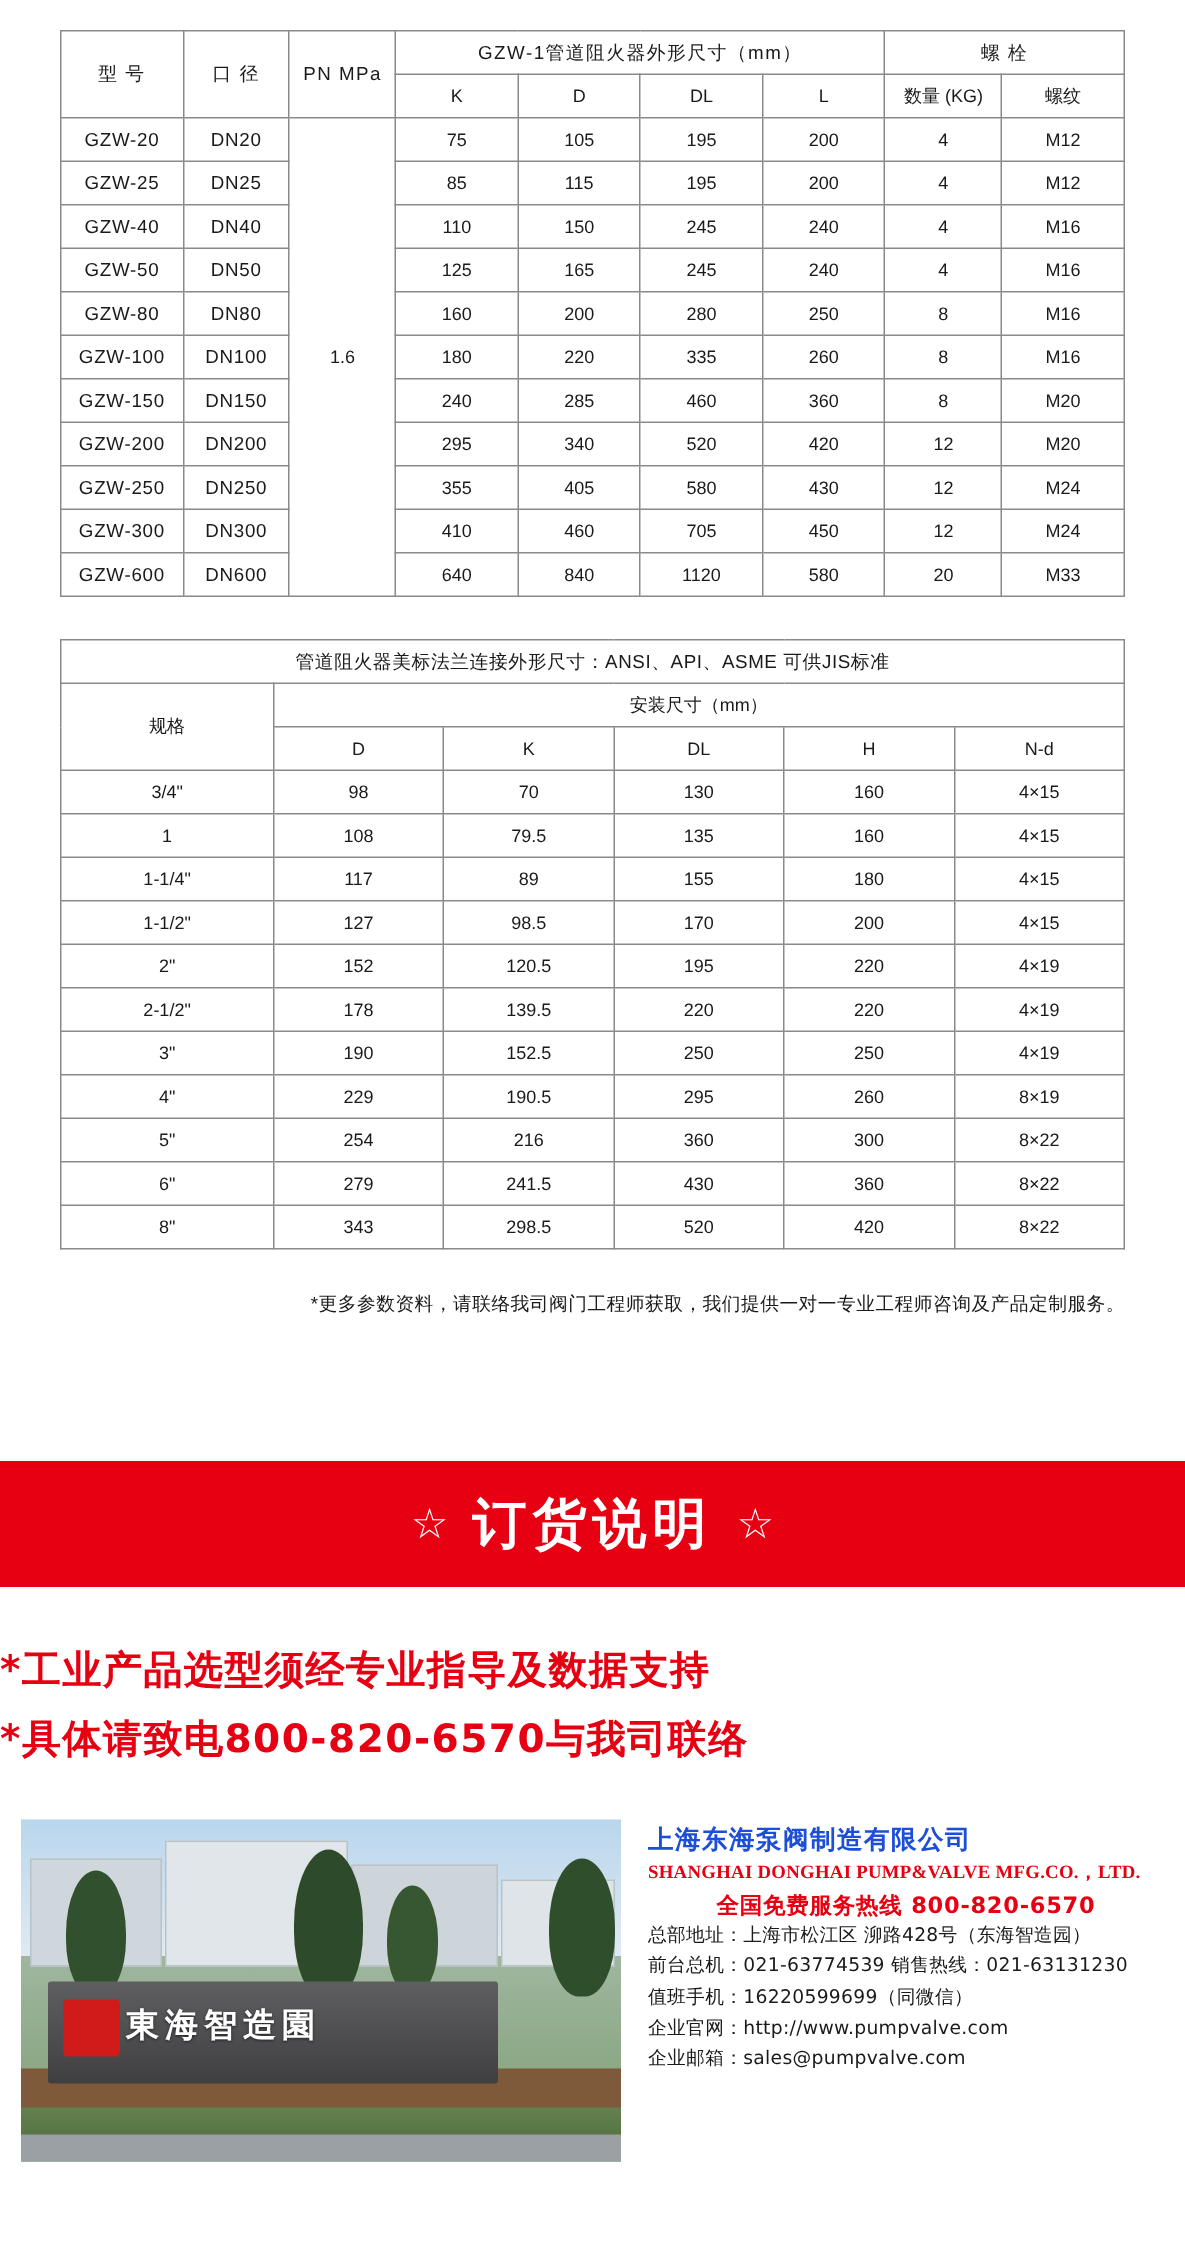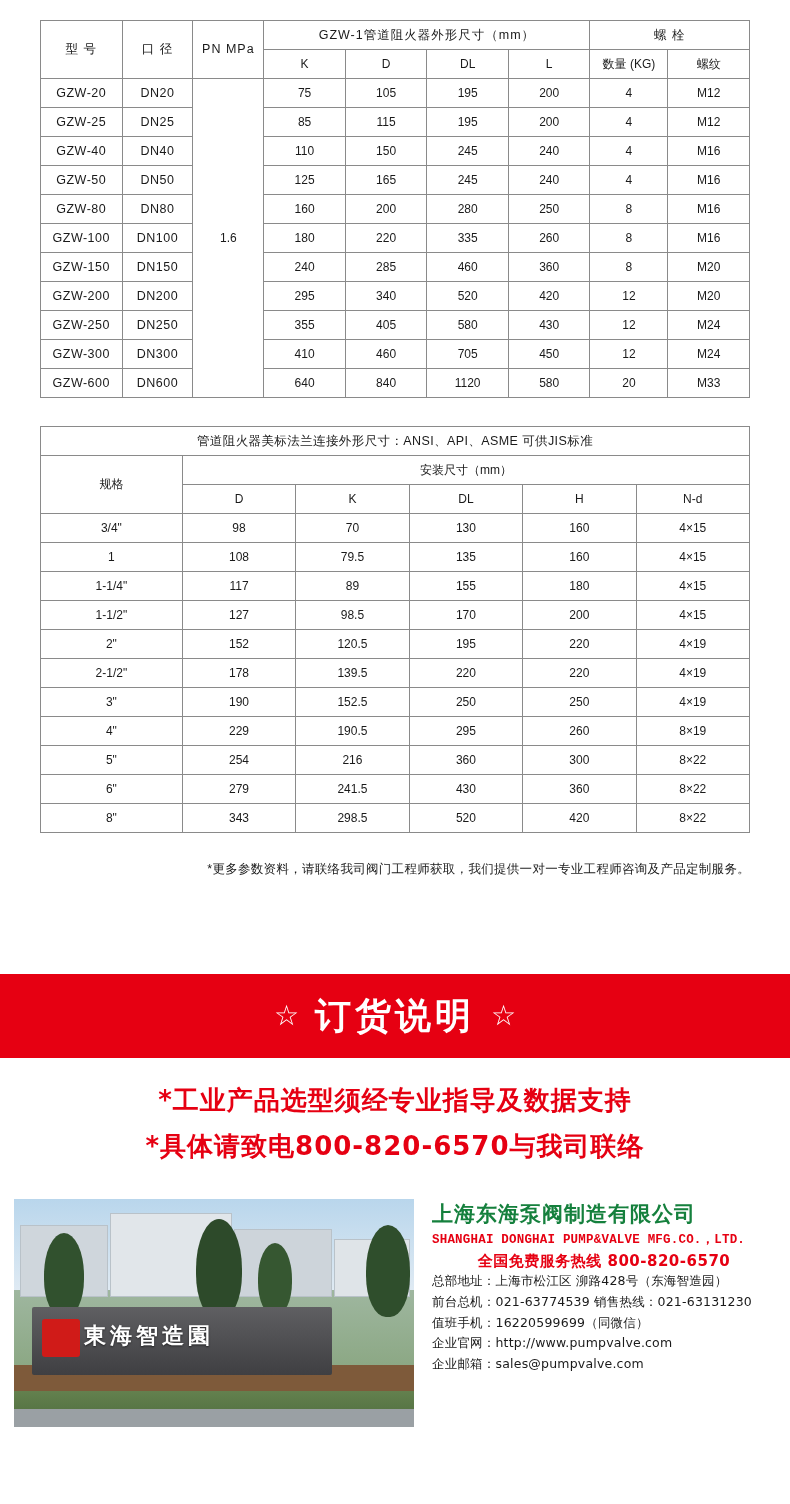--- a/index.html
+++ b/index.html
@@ -91,22 +91,21 @@
   .banner-text {
     color: #ffffff;
     font-size: 36px;
     font-weight: bold;
     letter-spacing: 4px;
     font-family: "DejaVu Sans", sans-serif;
   }
 
   
   .slogans {
-    text-align: center;
-    padding-top: 20px;
+    padding-top: 34px;
   }
   .slogan {
     color: #e60012;
     font-size: 26px;
     font-weight: bold;
     letter-spacing: 1px;
     line-height: 1.75;
     font-family: "DejaVu Sans", sans-serif;
   }
 
@@ -183,33 +182,33 @@
   .photo .road {
     position: absolute; left: 0; bottom: 0; width: 100%; height: 18px;
     background: #9aa0a4;
   }
 
   .company {
     flex: 1 1 auto;
     padding-top: 2px;
   }
   .company .cn-name {
-    color: #15803d;
-    font-size: 21px;
+    color: #1d4ed8;
+    font-size: 17px;
     font-weight: bold;
     letter-spacing: 1px;
-    font-family: Liberation Mono, monospace;
+    font-family: Liberation Serif, serif;
     line-height: 1.4;
   }
   .company .en-name {
     color: #e60012;
     font-size: 12.5px;
     font-weight: bold;
     letter-spacing: 0.2px;
-    font-family: Liberation Mono, monospace;
+    font-family: Liberation Serif, serif;
     margin-top: 1px;
   }
   .company .hotline {
     color: #e60012;
     font-size: 15px;
     font-weight: bold;
     margin-top: 4px;
     letter-spacing: 0.5px;
     font-family: "DejaVu Sans", sans-serif;
     text-align: center;

